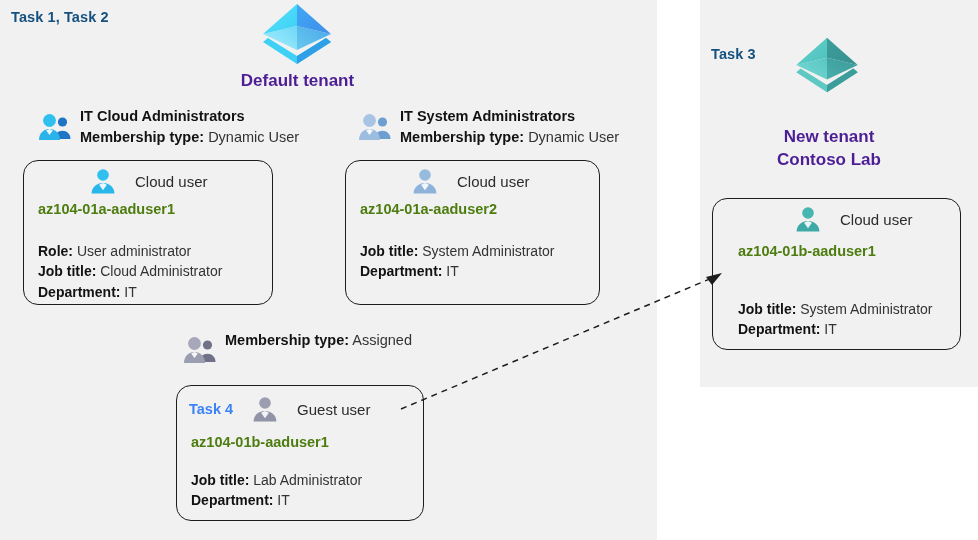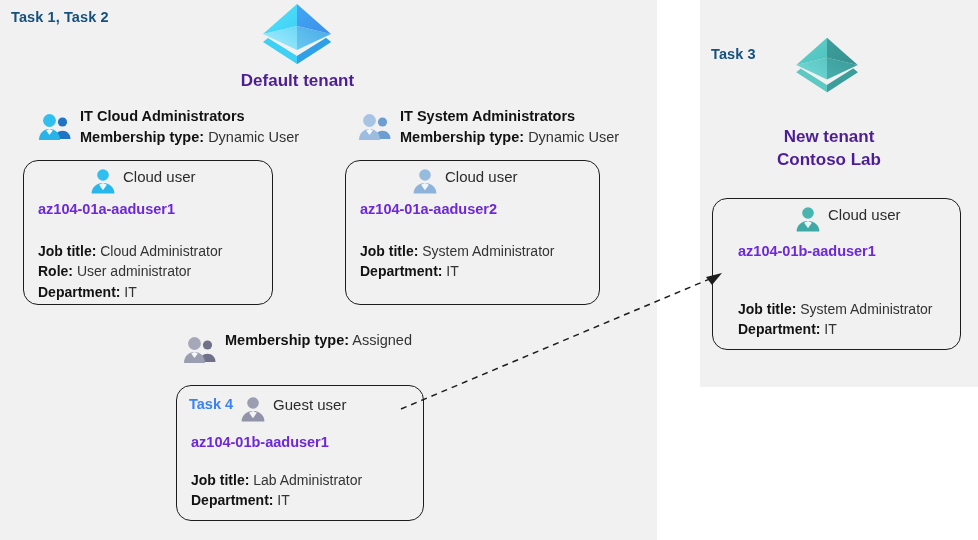--- a/index.html
+++ b/index.html
@@ -32,28 +32,28 @@
   .group-name{font-weight:bold;font-size:14.5px;color:#121212;line-height:1.35;}
   .group-mem{font-size:14.5px;color:#333;line-height:1.45;}
   .group-mem b{color:#121212;}
 
   
   .card{
     position:absolute;border:1.4px solid #1d1d1d;border-radius:15px;
     background:transparent;box-sizing:border-box;
   }
   .card-head{
-    position:absolute;display:flex;align-items:flex-start;gap:7px;white-space:nowrap;
+    position:absolute;display:flex;align-items:center;gap:19px;white-space:nowrap;
   }
   .card-head .utype{font-size:15px;color:#2b2b2b;}
   .card-head .mini-task{
     font-weight:bold;font-size:14.5px;color:#3b82f6;margin-right:0;
   }
   .card-upn{
-    position:absolute;font-weight:bold;font-size:14.5px;color:#6d28d9;white-space:nowrap;
+    position:absolute;font-weight:bold;font-size:14.5px;color:#4d7c0f;white-space:nowrap;
   }
   .card-attrs{position:absolute;font-size:14px;line-height:1.45;color:#333;white-space:nowrap;}
   .card-attrs b{color:#121212;}
 
   svg{display:block;overflow:visible;}
   #arrow-layer{position:absolute;left:0;top:0;width:978px;height:540px;pointer-events:none;}
 </style>
 </head>
 <body>
 
@@ -192,26 +192,26 @@
         <circle cx="13" cy="7" r="5.8" fill="#2fc0ef"></circle>
         <path d="M1.6 25.5c0-6.3 5-10.5 11.4-10.5s11.4 4.2 11.4 10.5z" fill="#29b6ea"></path>
         <path d="M13 15.1 9.1 16.7 13 22.2l3.9-5.5z" fill="#eaf8fe"></path>
       </svg>
     </span>
     <span class="utype">Cloud user</span>
   </div>
   <div class="card-upn" style="left:14px;top:40px;">az104-01a-aaduser1</div>
   <div class="card-attrs" style="left:14px;top:80px;">
     <div>
-      <b>Job title:</b>
-      <span>Cloud Administrator</span>
-    </div>
-    <div>
       <b>Role:</b>
       <span>User administrator</span>
+    </div>
+    <div>
+      <b>Job title:</b>
+      <span>Cloud Administrator</span>
     </div>
     <div>
       <b>Department:</b>
       <span>IT</span>
     </div>
   </div>
 </div>
 
 <div class="card" style="left:345px;top:160px;width:255px;height:145px;">
   <div class="card-head" style="left:66px;top:7px;">

